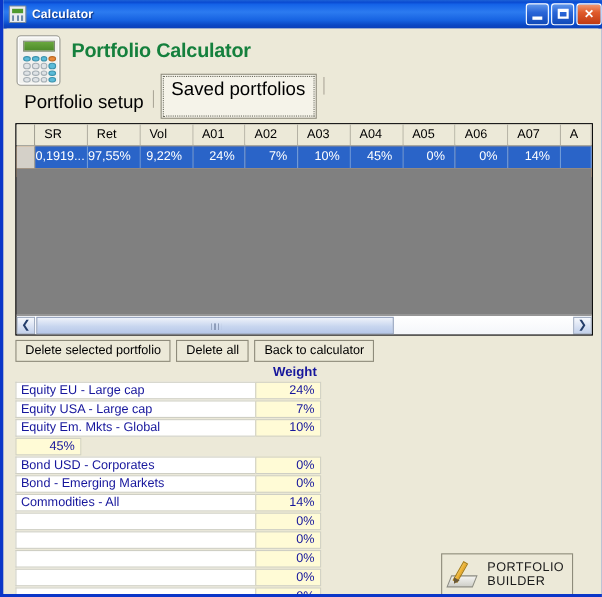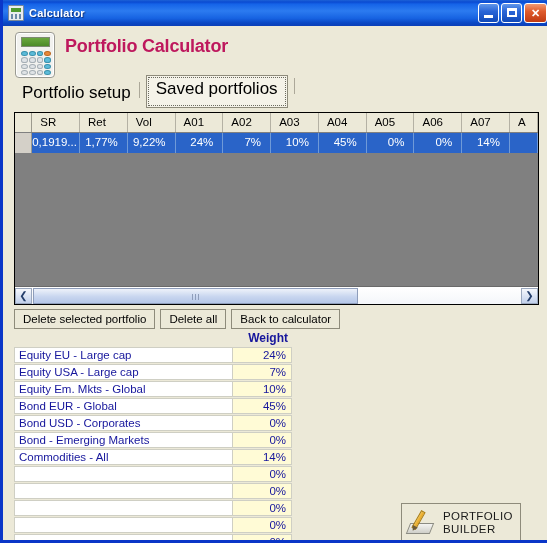--- a/index.html
+++ b/index.html
@@ -137,21 +137,21 @@
     background: #dfe3e6;
     border: 1px solid #a7b0b6;
     border-radius: 50%;
   }
   #calc-icon .keys i.b { background: #5bbbd9; border-color: #3d93ad; }
   #calc-icon .keys i.o { background: #e8883a; border-color: #bd6a24; }
 
   #page-title {
     position: absolute; left: 59px; top: 10px;
     font-size: 18px; font-weight: bold;
-    color: #be185d;
+    color: #15803d;
     letter-spacing: -0.2px;
   }
 
   
   #tabstrip {
     position: absolute; left: 8px; top: 60px;
     height: 22px;
     display: flex; align-items: flex-end;
   }
   .tab {
@@ -168,21 +168,21 @@
   .tab.inactive::after {
     content: "";
     position: absolute; right: -2px; top: 2px;
     width: 1px; height: 16px;
     background: #aca899;
   }
   .tab.active {
     background: #F5F3E9;
     border: 1px solid #8E8B7B;
     margin-left: 7px;
-    padding: 3px 9px 8px 9px;
+    padding: 3px 9px 16px 9px;
     outline: 1px dotted #6b6b5f;
     outline-offset: -3px;
   }
   .tab.active::after {
     content: "";
     position: absolute; right: -8px; top: 2px;
     width: 1px; height: 16px;
     background: #aca899;
   }
 
@@ -464,21 +464,21 @@
         <div class="hcell" style="width:52px">A04</div>
         <div class="hcell" style="width:52px">A05</div>
         <div class="hcell" style="width:52px">A06</div>
         <div class="hcell" style="width:52px">A07</div>
         <div class="hcell" style="width:30px">A</div>
       </div>
 
       <div id="grid-row">
         <div class="dcell rowhdr" style="width:19px"></div>
         <div class="dcell" style="width:52px">0,1919...</div>
-        <div class="dcell" style="width:52px">1,77%</div>
+        <div class="dcell" style="width:52px">97,55%</div>
         <div class="dcell" style="width:52px">9,22%</div>
         <div class="dcell" style="width:52px">24%</div>
         <div class="dcell" style="width:52px">7%</div>
         <div class="dcell" style="width:52px">10%</div>
         <div class="dcell" style="width:52px">45%</div>
         <div class="dcell" style="width:52px">0%</div>
         <div class="dcell" style="width:52px">0%</div>
         <div class="dcell" style="width:52px">14%</div>
         <div class="dcell" style="width:30px"></div>
       </div>
@@ -511,21 +511,20 @@
       </div>
       <div class="wrow">
         <div class="wname">Equity USA - Large cap</div>
         <div class="wval">7%</div>
       </div>
       <div class="wrow">
         <div class="wname">Equity Em. Mkts - Global</div>
         <div class="wval">10%</div>
       </div>
       <div class="wrow">
-        <div class="wname">Bond EUR - Global</div>
         <div class="wval">45%</div>
       </div>
       <div class="wrow">
         <div class="wname">Bond USD - Corporates</div>
         <div class="wval">0%</div>
       </div>
       <div class="wrow">
         <div class="wname">Bond - Emerging Markets</div>
         <div class="wval">0%</div>
       </div>

